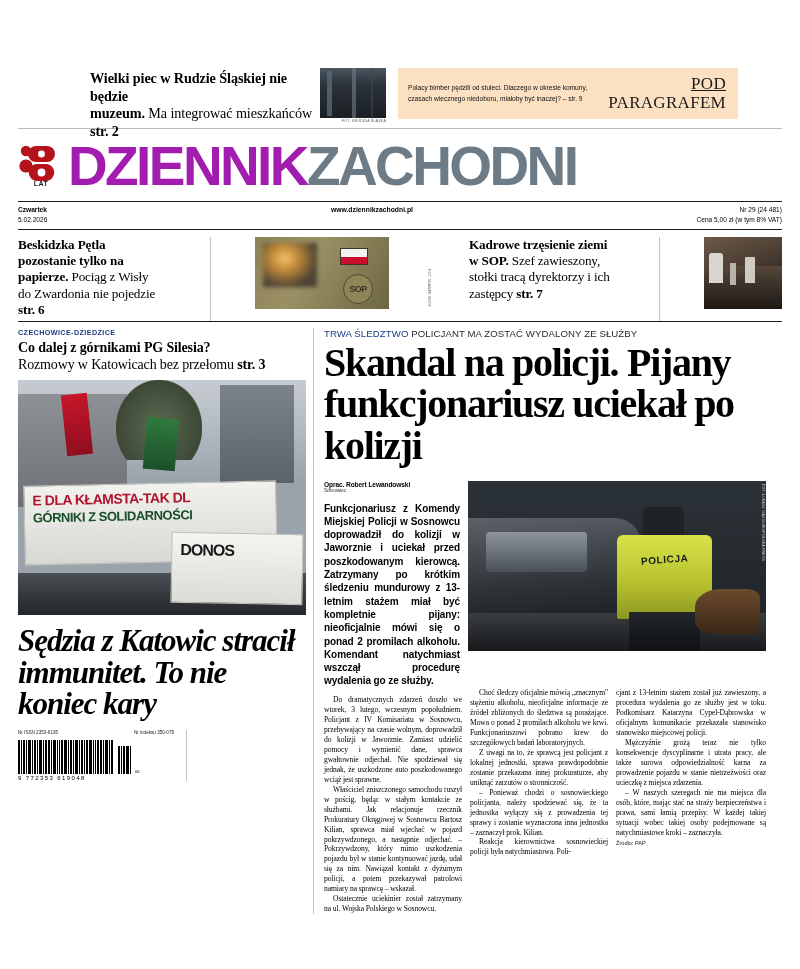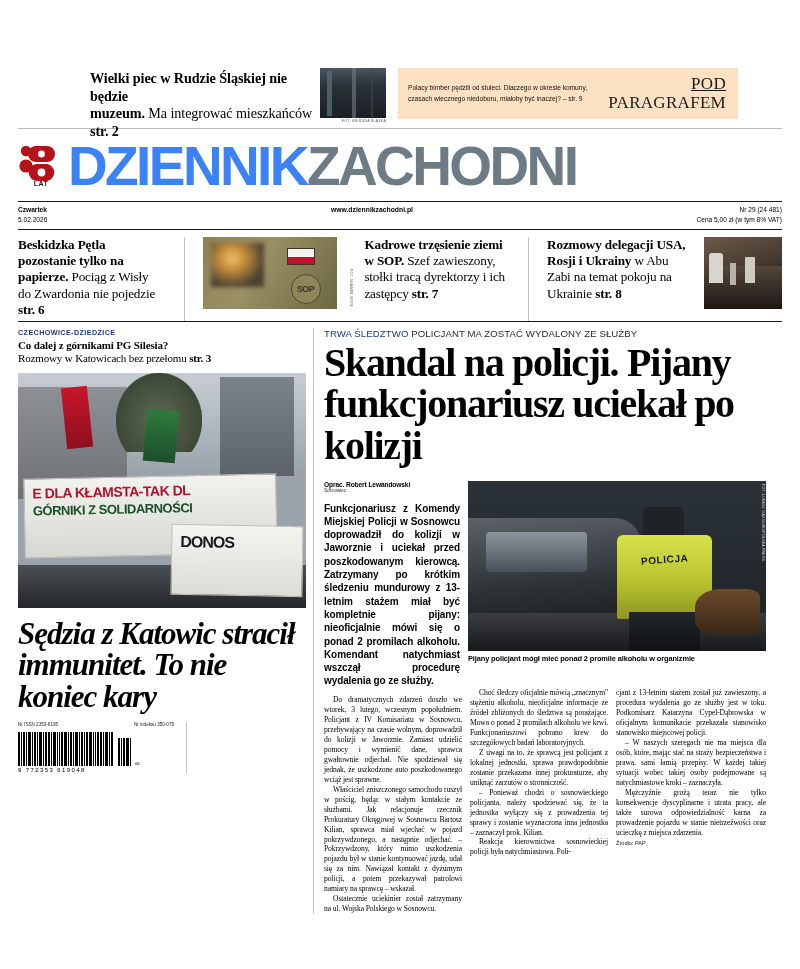--- a/index.html
+++ b/index.html
@@ -85,21 +85,21 @@
   .logo80 .lat {
     font-family: "Liberation Sans", sans-serif;
     font-weight: bold; font-size: 7px; text-align: center;
     letter-spacing: .5px; color: #1a1a1a; margin-top: -2px;
   }
   .mast-title {
     font-family: "Liberation Sans", sans-serif;
     font-weight: bold; font-size: 55px; letter-spacing: -2.6px;
     line-height: .9; white-space: nowrap;
   }
-  .mast-title .red { color: #3b82f6; }
+  .mast-title .red { color: #a21caf; }
   .mast-title .grey { color: #6d7b87; }
 
   
   .inforule { margin: 4px 18px 0 18px; border-top: 1.6px solid #1a1a1a; }
   .infobar {
     display: flex; align-items: flex-start; justify-content: space-between;
     margin: 0 18px; padding: 3px 0 4px 0;
     font-family: "Liberation Sans", sans-serif;
     border-bottom: 1.2px solid #1a1a1a;
   }
@@ -170,21 +170,21 @@
   }
   .col-left { width: 296px; padding-right: 8px; border-right: 1.1px solid #c3c3c3; }
   .col-right { width: 452px; padding-left: 10px; }
 
   .kicker-loc {
     font-family:"Liberation Sans", sans-serif; font-weight:bold;
     font-size: 7.2px; letter-spacing: .4px; color: #1d3b82;
     padding-bottom: 2px;
   }
   .left-lead {
-    font-size: 11px; line-height: 1.22; letter-spacing:-.15px;
+    font-size: 14px; line-height: 1.22; letter-spacing:-.15px;
   }
   .left-lead b { font-weight: bold; }
   .left-lead .sub { font-weight: normal; }
 
   .left-photo {
     margin-top: 7px; width: 288px; height: 235px; position: relative;
     overflow: hidden; background:#9aa3ab;
   }
   .lp-sky { position:absolute; inset:0 0 58% 0;
     background: linear-gradient(180deg,#c7ccd2 0%, #aeb6bd 60%, #9aa4ac 100%); }
@@ -424,23 +424,20 @@
         <div class="w"></div>
           <div class="r"></div>
       </div>
       <div class="soppatch">SOP</div>
     </div>
     <div class="vcredit">FOT. SŁAWEK SMYK</div>
     <div class="teaser-col t2">
       <b>Kadrowe trzęsienie ziemi w SOP.</b><span> Szef zawieszony, stołki tracą dyrektorzy i ich zastępcy </span><b>str. 7</b>
     </div>
     <div class="t-sep"></div>
-    <div class="teaser-col t3">
-      <b>Rozmowy delegacji USA, Rosji i Ukrainy</b><span> w Abu Zabi na temat pokoju na Ukrainie </span><b>str. 8</b>
-    </div>
     <div class="t-img-del"></div>
   </div>
 
   <div class="body">
 
     <div class="col-left">
 
       <div class="kicker-loc">CZECHOWICE-DZIEDZICE</div>
       <div class="left-lead">
         <b>Co dalej z górnikami PG Silesia?</b><br>
@@ -548,21 +545,20 @@
             <div class="ap-officer">
               <div class="ap-head"></div>
               <div class="ap-vest">
                 <div class="ap-vest-txt">POLICJA</div>
               </div>
               <div class="ap-legs"></div>
             </div>
             <div class="ap-dog"></div>
             <div class="ap-credit">FOT. ŁUKASZ GĄGULSKI/POLSKA PRESS</div>
           </div>
-          <div class="art-caption">Pijany policjant mógł mieć ponad 2 promile alkoholu w organizmie</div>
         </div>
       </div>
 
       <div class="art-sub">
         <div class="art-col1">
           <div class="bodytext">
             <p>Do dramatycznych zdarzeń doszło we wtorek, 3 lutego, wczesnym popołudniem. Policjant z IV Komisariatu w Sosnowcu, przebywający na czasie wolnym, doprowadził do kolizji w Jaworznie. Zamiast udzielić pomocy i wymienić dane, sprawca gwałtownie odjechał. Nie spodziewał się jednak, że uszkodzone auto poszkodowanego wciąż jest sprawne.</p>
             <p>Właściciel zniszczonego samochodu ruszył w pościg, będąc w stałym kontakcie ze służbami. Jak relacjonuje rzecznik Prokuratury Okręgowej w Sosnowcu Bartosz Kilian, sprawca miał wjechać w pojazd pokrzywdzonego, a następnie odjechać. – Pokrzywdzony, który mimo uszkodzenia pojazdu był w stanie kontynuować jazdę, udał się za nim. Nawiązał kontakt z dyżurnym policji, a potem przekazywał patrolowi namiary na sprawcę – wskazał.</p>
             <p>Ostatecznie uciekinier został zatrzymany na ul. Wojska Polskiego w Sosnowcu.</p>
           </div>
@@ -571,21 +567,21 @@
           <div class="bodytext" style="margin-top:0">
             <p>Choć śledczy oficjalnie mówią „znacznym" stężeniu alkoholu, nieoficjalne informacje ze źródeł zbliżonych do śledztwa są porażające. Mowa o ponad 2 promilach alkoholu we krwi. Funkcjonariuszowi pobrano krew do szczegółowych badań laboratoryjnych.</p>
             <p>Z uwagi na to, że sprawcą jest policjant z lokalnej jednostki, sprawa prawdopodobnie zostanie przekazana innej prokuraturze, aby uniknąć zarzutów o stronniczość.</p>
             <p>– Ponieważ chodzi o sosnowieckiego policjanta, należy spodziewać się, że ta jednostka wyłączy się z prowadzenia tej sprawy i zostanie wyznaczona inna jednostka – zaznaczył prok. Kilian.</p>
             <p>Reakcja kierownictwa sosnowieckiej policji była natychmiastowa. Poli-</p>
           </div>
         </div>
         <div class="art-col3">
           <div class="bodytext" style="margin-top:0">
             <p class="noind">cjant z 13-letnim stażem został już zawieszony, a procedura wydalenia go ze służby jest w toku. Podkomisarz Katarzyna Cypel-Dąbrowska w oficjalnym komunikacie przekazała stanowisko stanowisko miejscowej policji.</p>
+            <p>Mężczyźnie grożą teraz nie tylko konsekwencje dyscyplinarne i utrata pracy, ale także surowa odpowiedzialność karna za prowadzenie pojazdu w stanie nietrzeźwości oraz ucieczkę z miejsca zdarzenia.</p>
             <p>– W naszych szeregach nie ma miejsca dla osób, które, mając stać na straży bezpieczeństwa i prawa, sami łamią przepisy. W każdej takiej sytuacji wobec takiej osoby podejmowane są natychmiastowe kroki – zaznaczyła.</p>
-            <p>Mężczyźnie grożą teraz nie tylko konsekwencje dyscyplinarne i utrata pracy, ale także surowa odpowiedzialność karna za prowadzenie pojazdu w stanie nietrzeźwości oraz ucieczkę z miejsca zdarzenia.</p>
           </div>
           <div class="src">Źródło: PAP</div>
         </div>
       </div>
     </div>
   </div>
 </div>
 
 </body></html>

